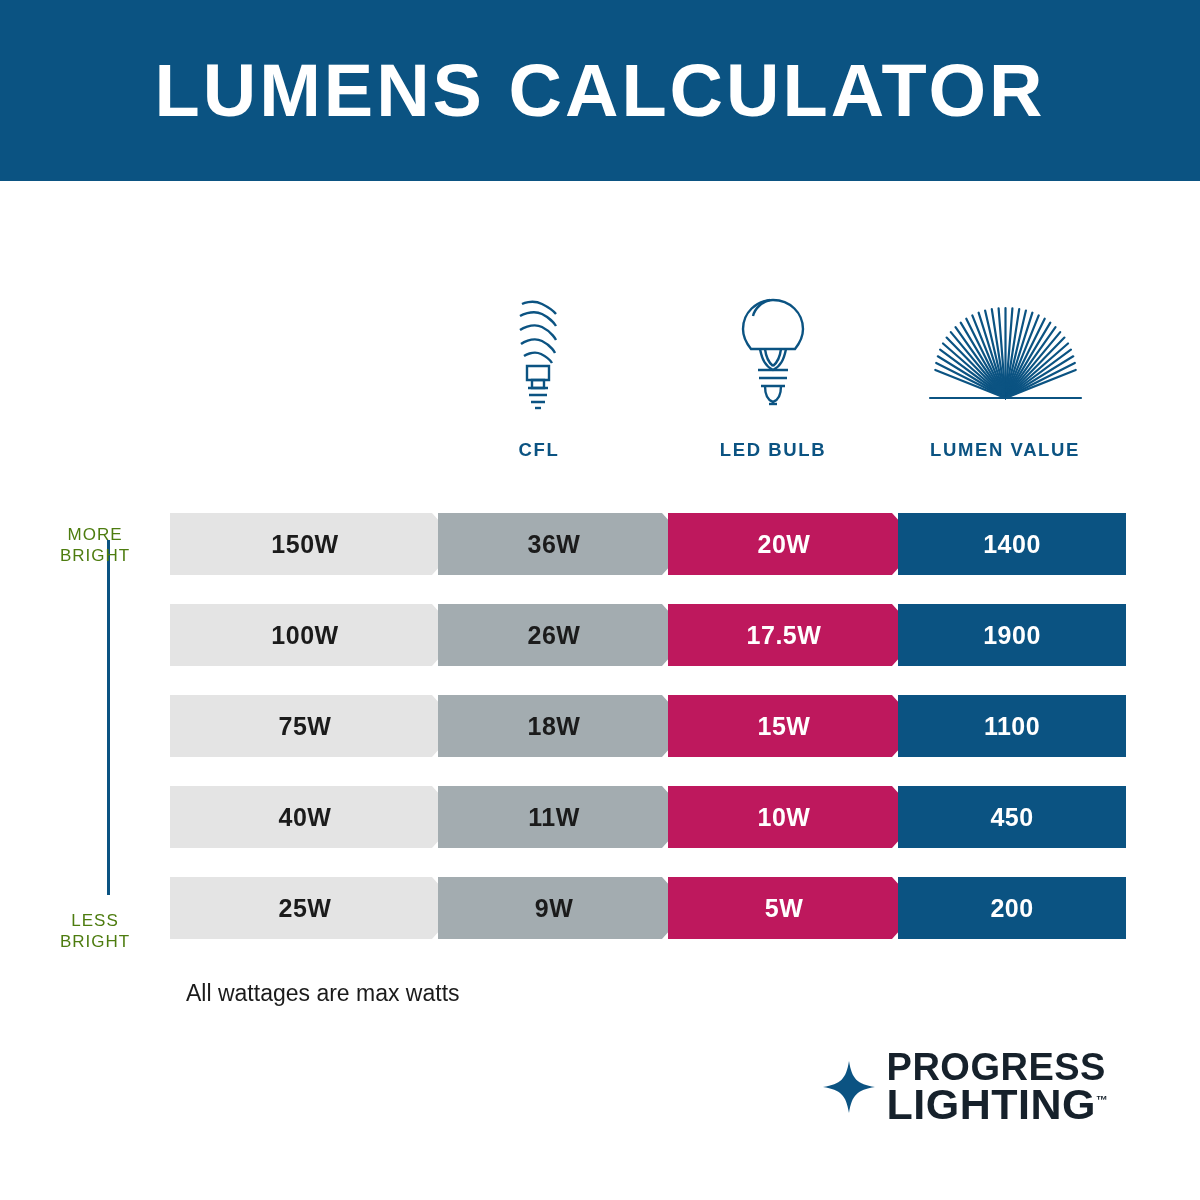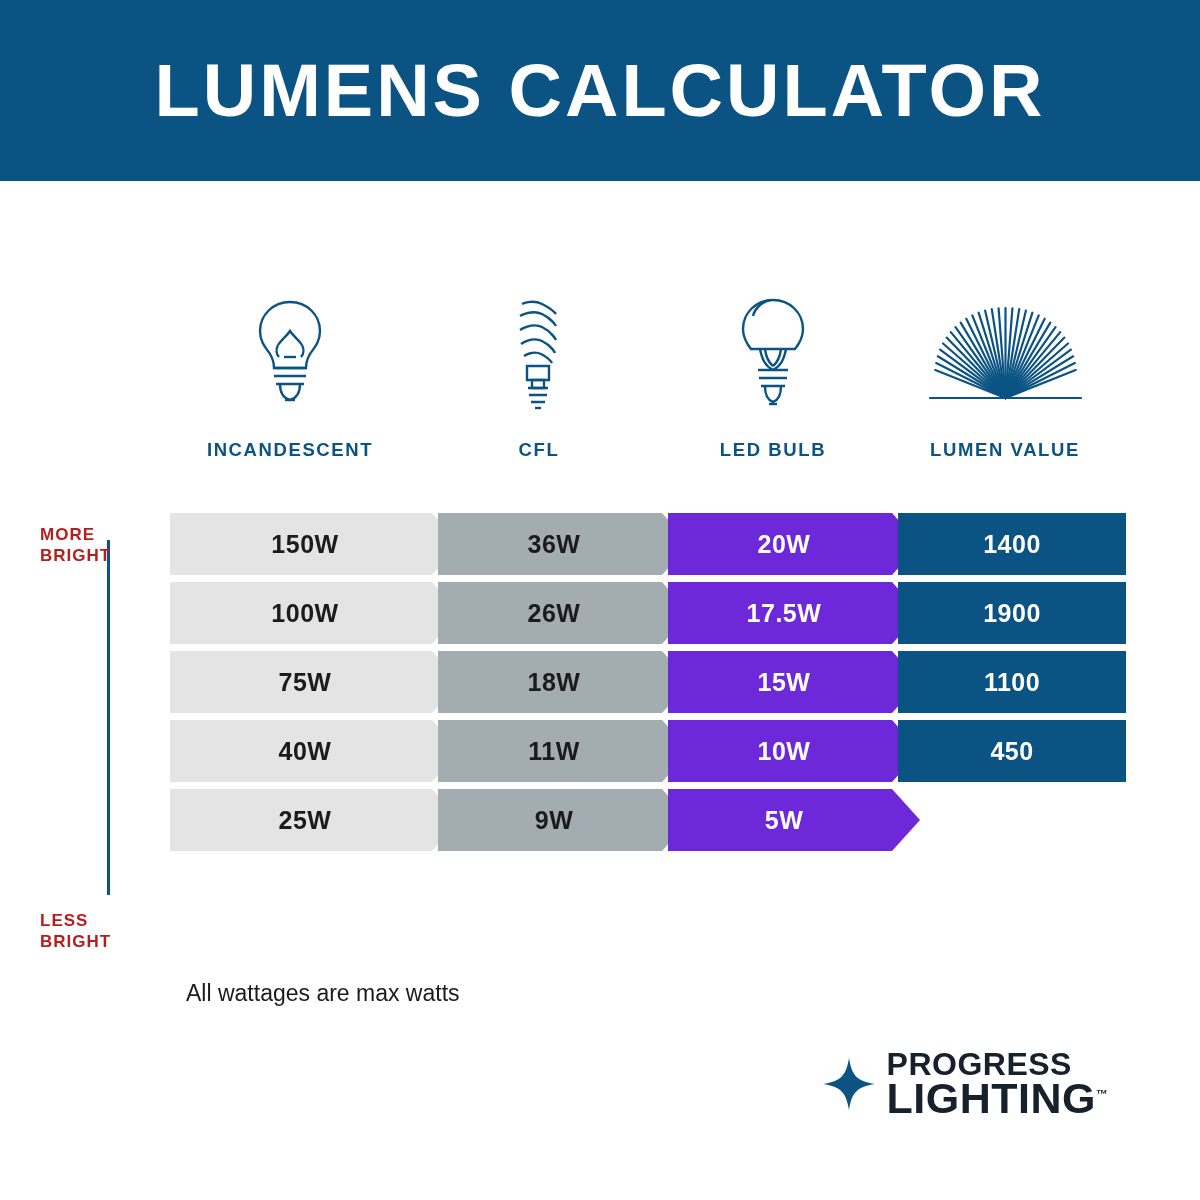--- a/index.html
+++ b/index.html
@@ -73,41 +73,41 @@
     position: absolute;
     left: 107px;
     top: 540px;
     width: 3px;
     height: 355px;
     background: #0b5382;
   }
   .bright-label {
     position: absolute;
     width: 110px;
-    text-align: left;
-    color: #b91c1c;
+    text-align: center;
+    color: #4d7c0f;
     font-size: 17px;
-    font-weight: bold;
+    font-weight: normal;
     letter-spacing: 1px;
     line-height: 21px;
   }
   #more-bright { left: 40px; top: 524px; }
   #less-bright { left: 40px; top: 910px; }
 
   
   .rows {
     position: absolute;
     left: 170px;
     top: 513px;
     width: 955px;
   }
   .row {
     position: relative;
     height: 62px;
-    margin-bottom: 7px;
+    margin-bottom: 29px;
   }
   .cell {
     position: absolute;
     top: 0;
     height: 62px;
     display: flex;
     align-items: center;
     justify-content: center;
     font-size: 25px;
     font-weight: bold;
@@ -124,21 +124,21 @@
   .cell.c1 {
     left: 268px;
     width: 252px;
     background: #a3acb0;
     color: #1b1b1b;
     clip-path: polygon(0 0, 224px 0, 252px 50%, 224px 100%, 0 100%);
   }
   .cell.c2 {
     left: 498px;
     width: 252px;
-    background: #6d28d9;
+    background: #be185d;
     color: #ffffff;
     clip-path: polygon(0 0, 224px 0, 252px 50%, 224px 100%, 0 100%);
   }
   .cell.c3 {
     left: 728px;
     width: 228px;
     background: #0b5382;
     color: #ffffff;
   }
   .cell.c3 span { left: 0; }
@@ -162,46 +162,32 @@
   .logo-mark {
     margin-right: 10px;
     margin-top: 4px;
   }
   .logo-text {
     color: #16212b;
     font-weight: bold;
     line-height: 0.92;
     letter-spacing: 0.5px;
   }
-  .logo-line1 { font-size: 32px; }
+  .logo-line1 { font-size: 38px; }
   .logo-line2 { font-size: 43px; text-align: right; }
   .tm { font-size: 12px; vertical-align: super; letter-spacing: 0; }
 </style>
 </head>
 <body>
 
 <div class="header-band"></div>
 <div class="header-title">LUMENS CALCULATOR</div>
 
 <div class="col-heads">
 
-  <div class="col-head" style="left:-15px;">
-    <div class="icon-wrap">
-      <svg width="100" height="125" viewBox="0 0 100 125" fill="none" stroke="#0b5382" stroke-width="2.4">
-        <path d="M50 12c-17 0-30 13-30 29 0 11 6 17 10 23 3 5 4 9 4 14h32c0-5 1-9 4-14 4-6 10-12 10-23 0-16-13-29-30-29z"></path>
-        <path d="M38 55c3-5 8-8 12-14 4 6 9 9 12 14"></path>
-        <path d="M38 55c-2 4-2 9 1 12M62 55c2 4 2 9-1 12"></path>
-        <path d="M44 67h12"></path>
-        <path d="M34 78h32M34 86h32M36 94h28"></path>
-        <path d="M40 94c0 8 3 14 10 16 7-2 10-8 10-16"></path>
-        <path d="M45 110h10"></path>
-      </svg>
-    </div>
-    <div class="col-label">INCANDESCENT</div>
-  </div>
 
   <div class="col-head" style="left:234px;">
     <div class="icon-wrap">
       <svg width="90" height="125" viewBox="0 0 90 125" fill="none" stroke="#0b5382" stroke-width="2.4">
         <path d="M28 14c0 0 10-5 20 0s14 10 14 10"></path>
         <path d="M26 26c0 0 12-7 22-2s14 12 14 12"></path>
         <path d="M26 40c0 0 12-8 22-3s14 13 14 13"></path>
         <path d="M27 54c0 0 11-8 21-3s13 12 13 12"></path>
         <path d="M30 66c0 0 9-6 17-2s11 9 11 9"></path>
         <path d="M33 76h22v14H33z"></path>
@@ -347,20 +333,23 @@
   <div class="row">
     <div class="cell c0">
         <span>25W</span>
       </div>
     <div class="cell c1">
         <span>9W</span>
       </div>
     <div class="cell c2">
         <span>5W</span>
       </div>
+    <div class="cell c3">
+        <span>200</span>
+      </div>
   </div>
 </div>
 
 <div class="footnote">All wattages are max watts</div>
 
 <div class="logo">
   <div class="logo-mark">
     <svg width="56" height="56" viewBox="0 0 56 56">
       <path d="M28 2 C31 20 36 25 54 28 C36 31 31 36 28 54 C25 36 20 31 2 28 C20 25 25 20 28 2 Z" fill="#0b5382"></path>
     </svg>

